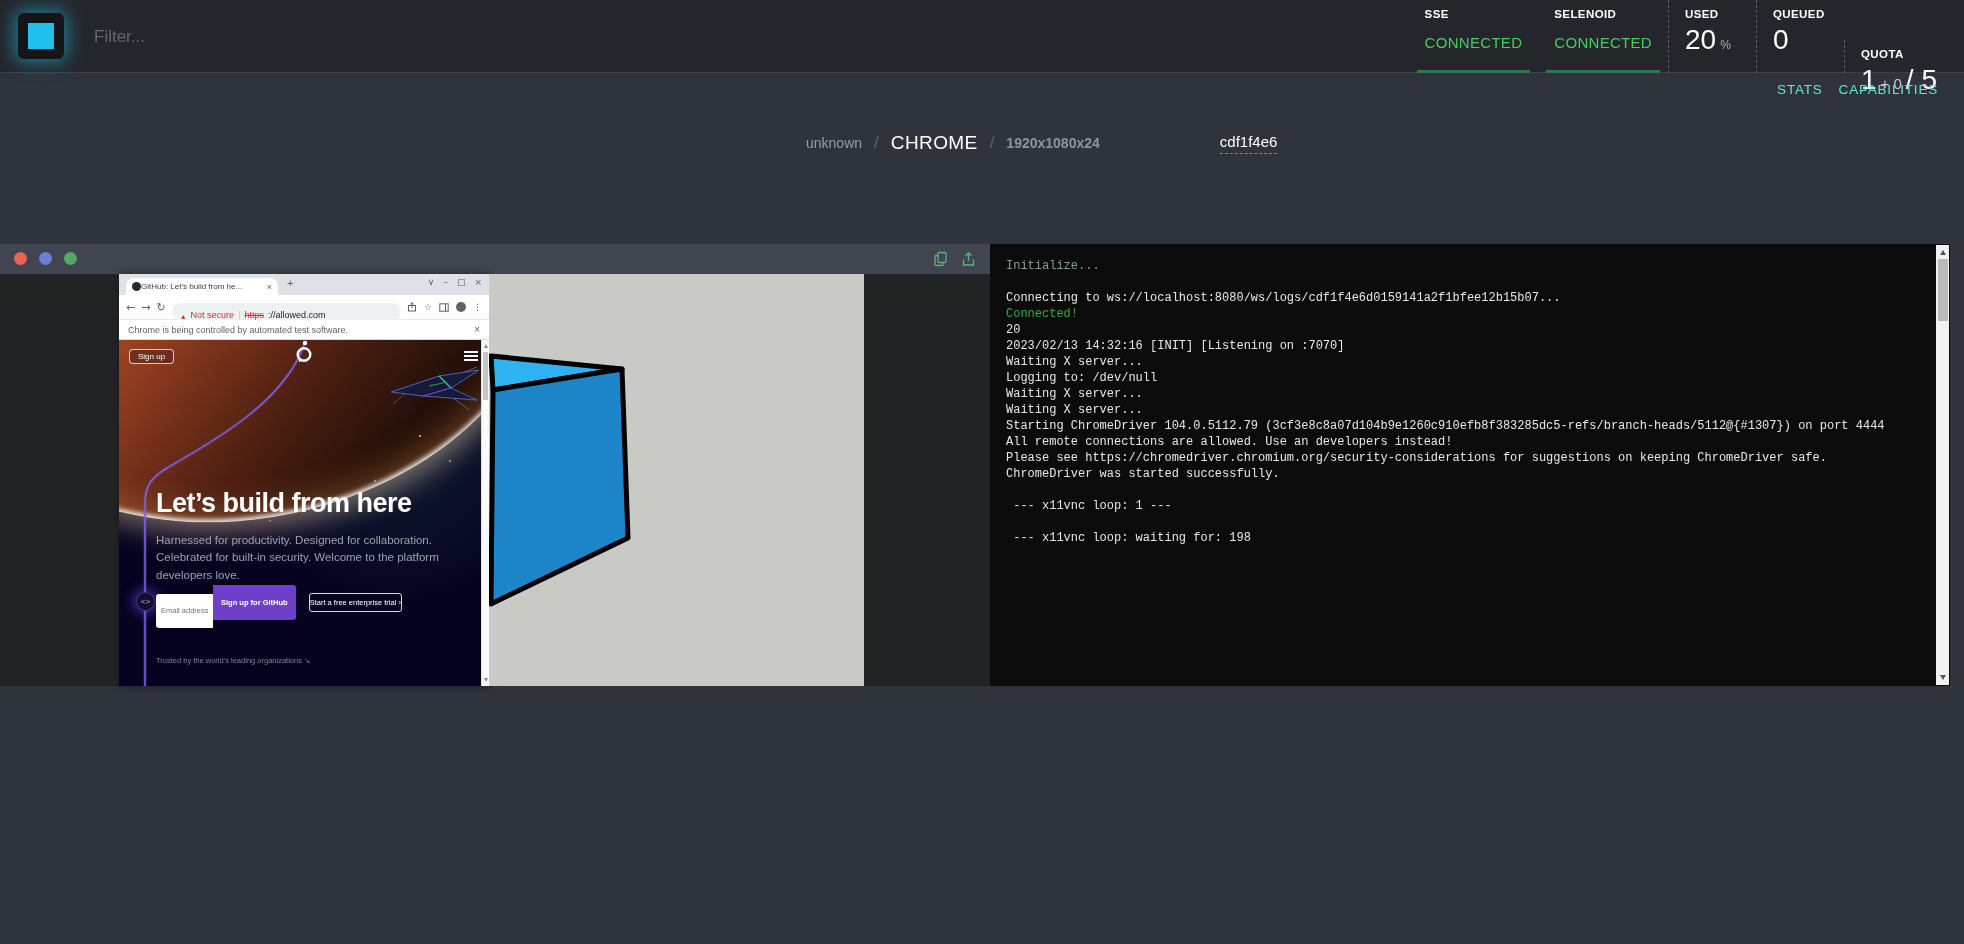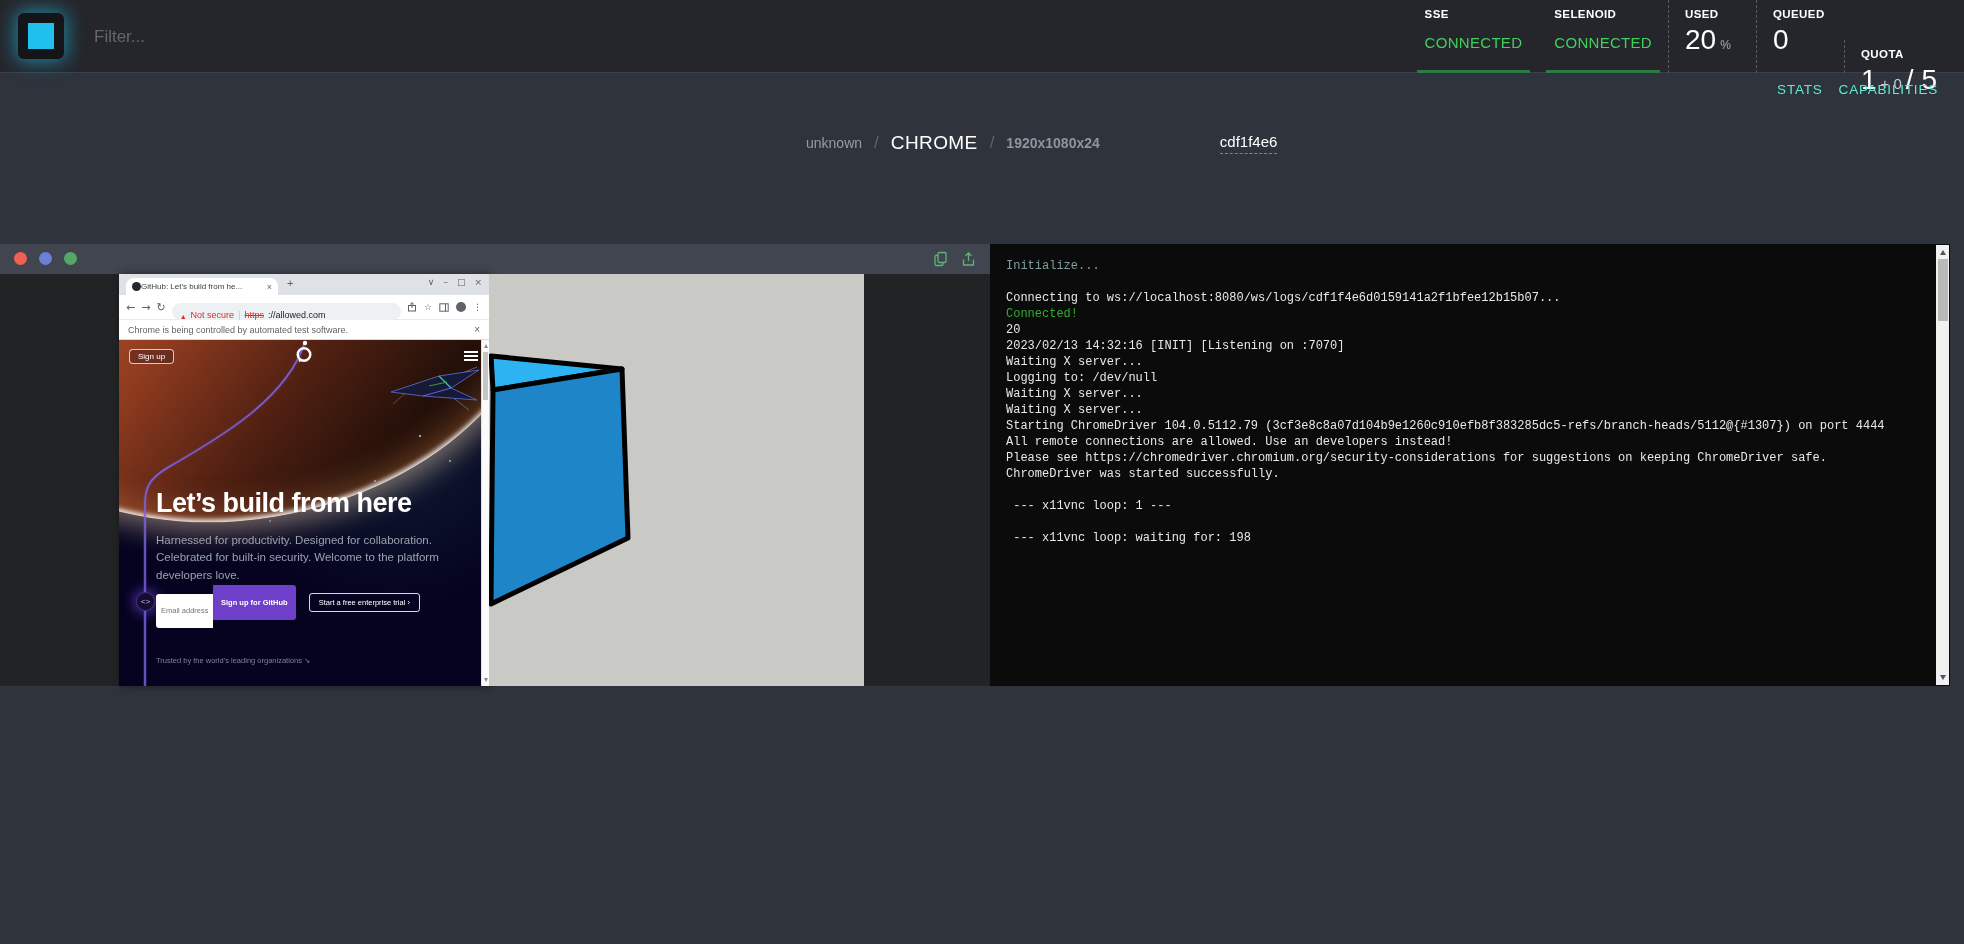--- a/index.html
+++ b/index.html
@@ -105,21 +105,21 @@
     color:#fff; letter-spacing:-.5px; }
   .hero-sub { position:absolute; left:37px; top:192px; width:296px; font-size:11.5px;
     line-height:1.5; color:#9aa3ad; }
   .cta-row { position:absolute; left:37px; top:253px; display:flex; align-items:center; height:19px; }
   .email-input { width:57px; height:34px; border:none; outline:none; border-radius:3px 0 0 3px;
     font-size:7.5px; padding:0 5px; color:#333; font-family:"Liberation Sans",sans-serif;margin-top:16px; }
   .email-input::placeholder { color:#6e7781; }
   .btn-purple { height:35px; padding:0 8px; background:#6e40c9; color:#fff; border:none;
     border-radius:0 3px 3px 0; font-size:7.5px; font-weight:bold; cursor:pointer;
     font-family:"Liberation Sans",sans-serif; }
-  .btn-trial { height:19px; margin-left:13px; padding:0 9px; background:transparent; color:#fff;
+  .btn-trial { height:19px; margin-left:13px; padding:0 0; background:transparent; color:#fff;
     border:1px solid rgba(255,255,255,.85); border-radius:3px; font-size:7.5px; cursor:pointer;
     font-family:"Liberation Sans",sans-serif; }
   .trusted { position:absolute; left:37px; top:316px; font-size:7.5px; color:#7d8590; }
   .pg-scrollbar { position:absolute; right:0; top:0; bottom:0; width:8px; background:#fbfbfb;
     border-left:1px solid #e2e2e2; cursor:pointer; }
   .pg-thumb { position:absolute; left:1px; top:12px; width:5px; height:48px; background:#c5c5c5; }
   .pg-arrow { position:absolute; left:1.5px; width:0; height:0; border-left:2.5px solid transparent;
     border-right:2.5px solid transparent; }
   .pg-arrow.up { top:4px; border-bottom:4px solid #8a8a8a; }
   .pg-arrow.down { bottom:4px; border-top:4px solid #8a8a8a; }

